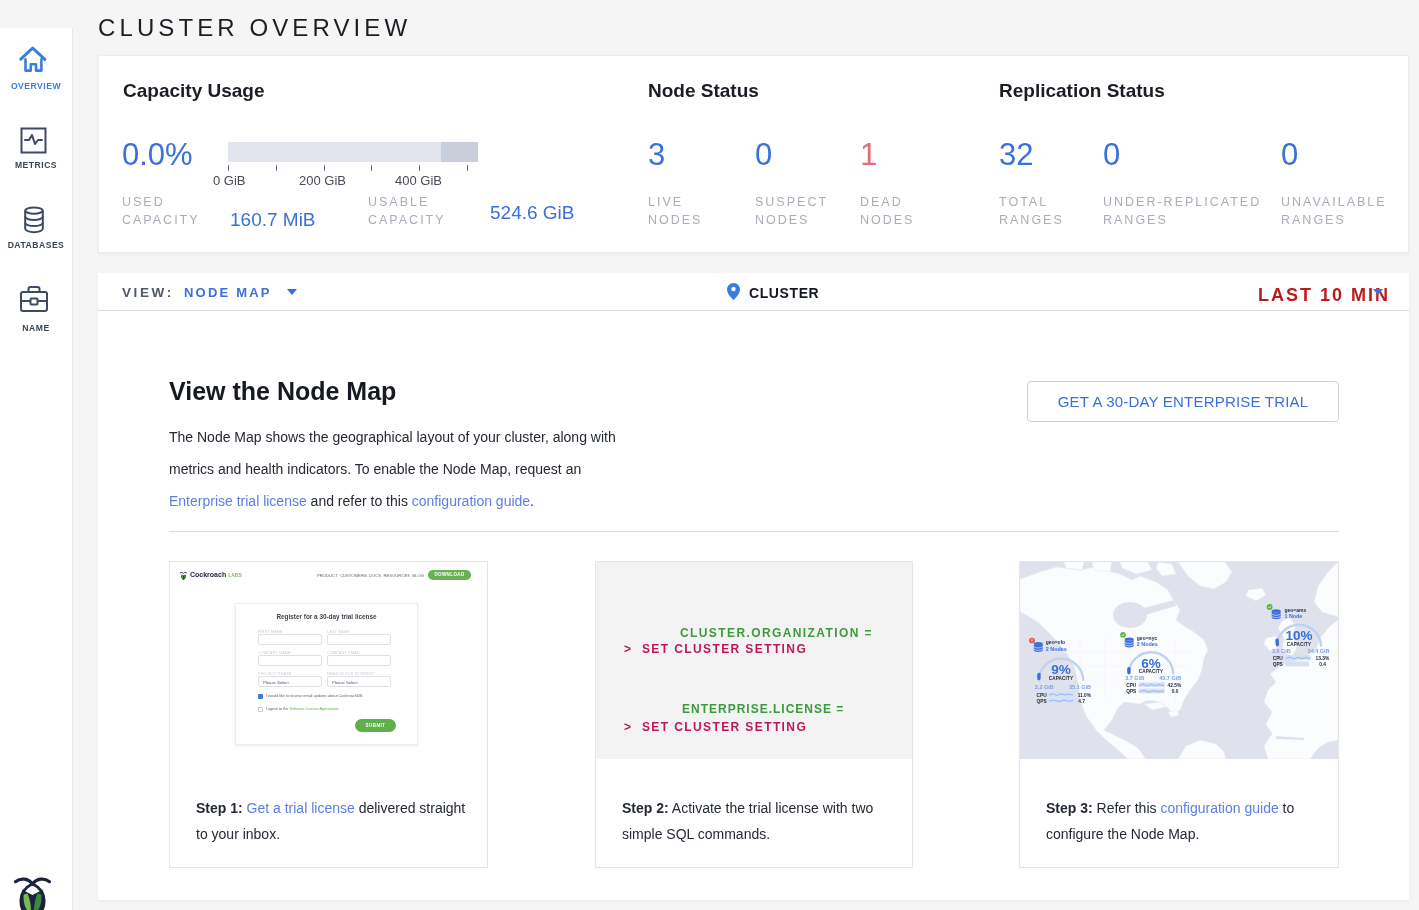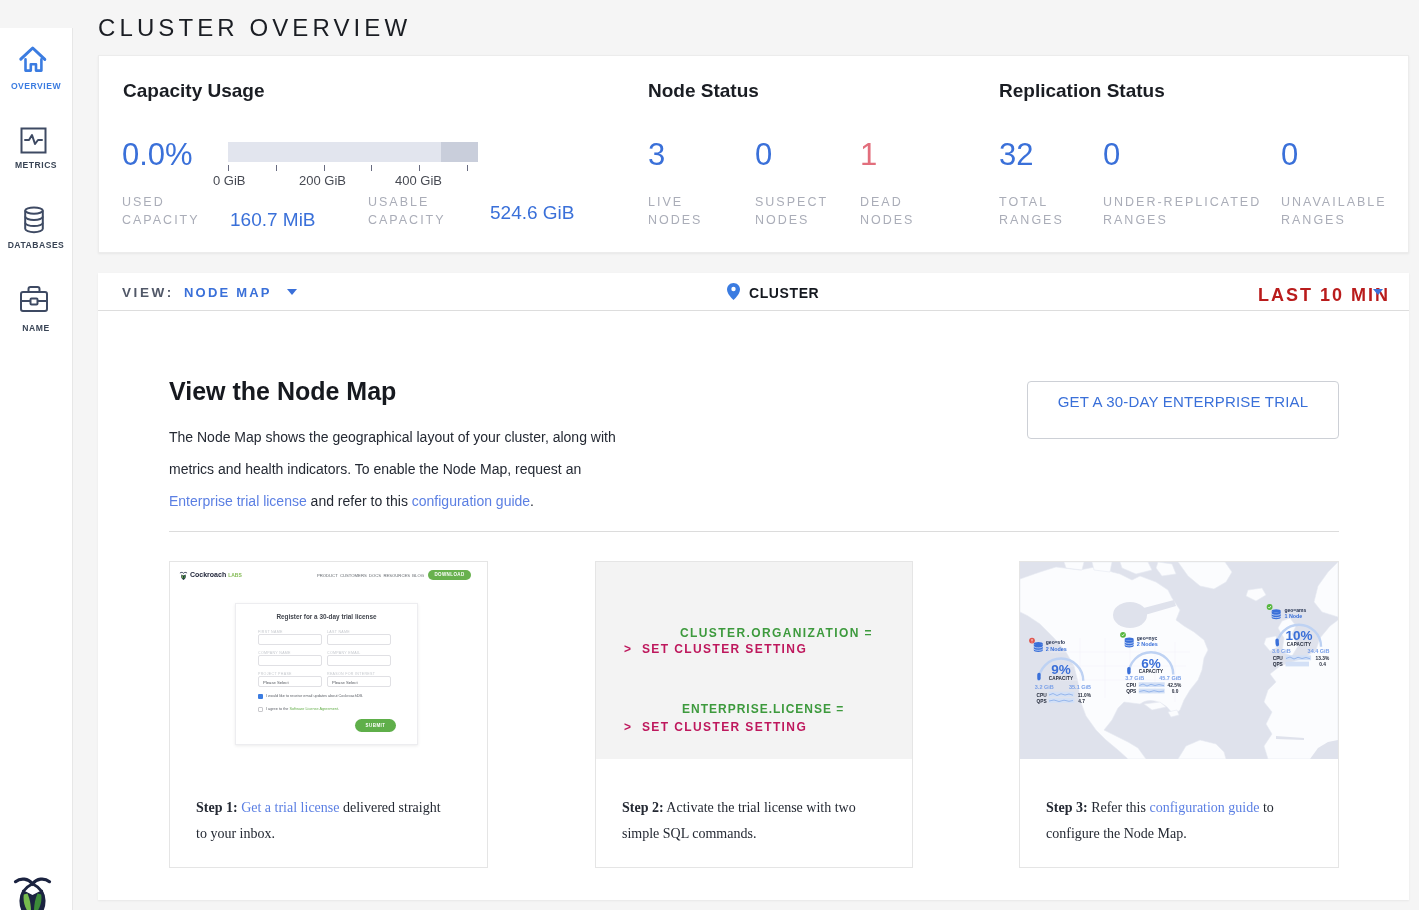--- a/index.html
+++ b/index.html
@@ -34,26 +34,26 @@
   #viewbar { position:absolute; left:98px; top:273px; width:1311px; height:38px; background:#fff; border-bottom:1px solid #dedede; box-shadow:0 1px 2px rgba(0,0,0,0.06); }
   .vb-label { font-size:13.5px; letter-spacing:2.6px; color:#515868; font-weight:bold; }
   .vb-blue { font-size:13px; letter-spacing:2.2px; color:#3a70d9; font-weight:bold; }
   .caret { display:inline-block; width:0; height:0; border-left:5px solid transparent; border-right:5px solid transparent; border-top:6px solid #3a70d9; vertical-align:middle; }
 
   
   #mappanel { position:absolute; left:98px; top:311px; width:1311px; height:589px; background:#fff; box-shadow:0 1px 2px rgba(0,0,0,0.06); }
   #nm-title { position:absolute; left:169px; top:377px; font-size:25px; font-weight:bold; color:#16191f; }
   #nm-para { position:absolute; left:169px; top:421px; font-size:14px; line-height:32px; color:#242933; width:620px; }
   a.lnk { color:#5b7fe3; text-decoration:none; }
-  #trialbtn { position:absolute; left:1027px; top:381px; width:312px; height:58px; border:1px solid #cdd0d6; border-radius:4px; background:#fff; color:#3a70d9; font-size:15px; letter-spacing:0.2px; text-align:center; line-height:39px; }
+  #trialbtn { position:absolute; left:1027px; top:381px; width:312px; height:41px; border:1px solid #cdd0d6; border-radius:4px; background:#fff; color:#3a70d9; font-size:15px; letter-spacing:0.2px; text-align:center; line-height:39px; }
   #divider { position:absolute; left:169px; top:531px; width:1170px; height:1px; background:#dcdcdc; }
 
   
   .card { position:absolute; top:561px; height:307px; background:#fff; border:1px solid #e5e5e5; }
-  .steptxt { position:absolute; font-size:14px; line-height:26px; color:#242933;font-family:Liberation Serif, serif; }
+  .steptxt { position:absolute; font-size:14px; line-height:26px; color:#242933; }
   .steptxt b { font-weight:bold; }
 
   
   #code2 { position:absolute; left:0; top:0; width:100%; height:197px; background:#f3f3f3; font-weight:bold; font-size:12px; letter-spacing:1.4px; }
   #code2 .dk { color:#be185d;margin-top:40px; }
   #code2 .gr { color:#3d9a3d; }
 
   
   .flab { font-size:3.6px; color:#c6c9ce; letter-spacing:0.3px; }
   .finp { width:64px; height:11px; background:#fff; border:1px solid #e0e0e4; border-radius:2px; }

